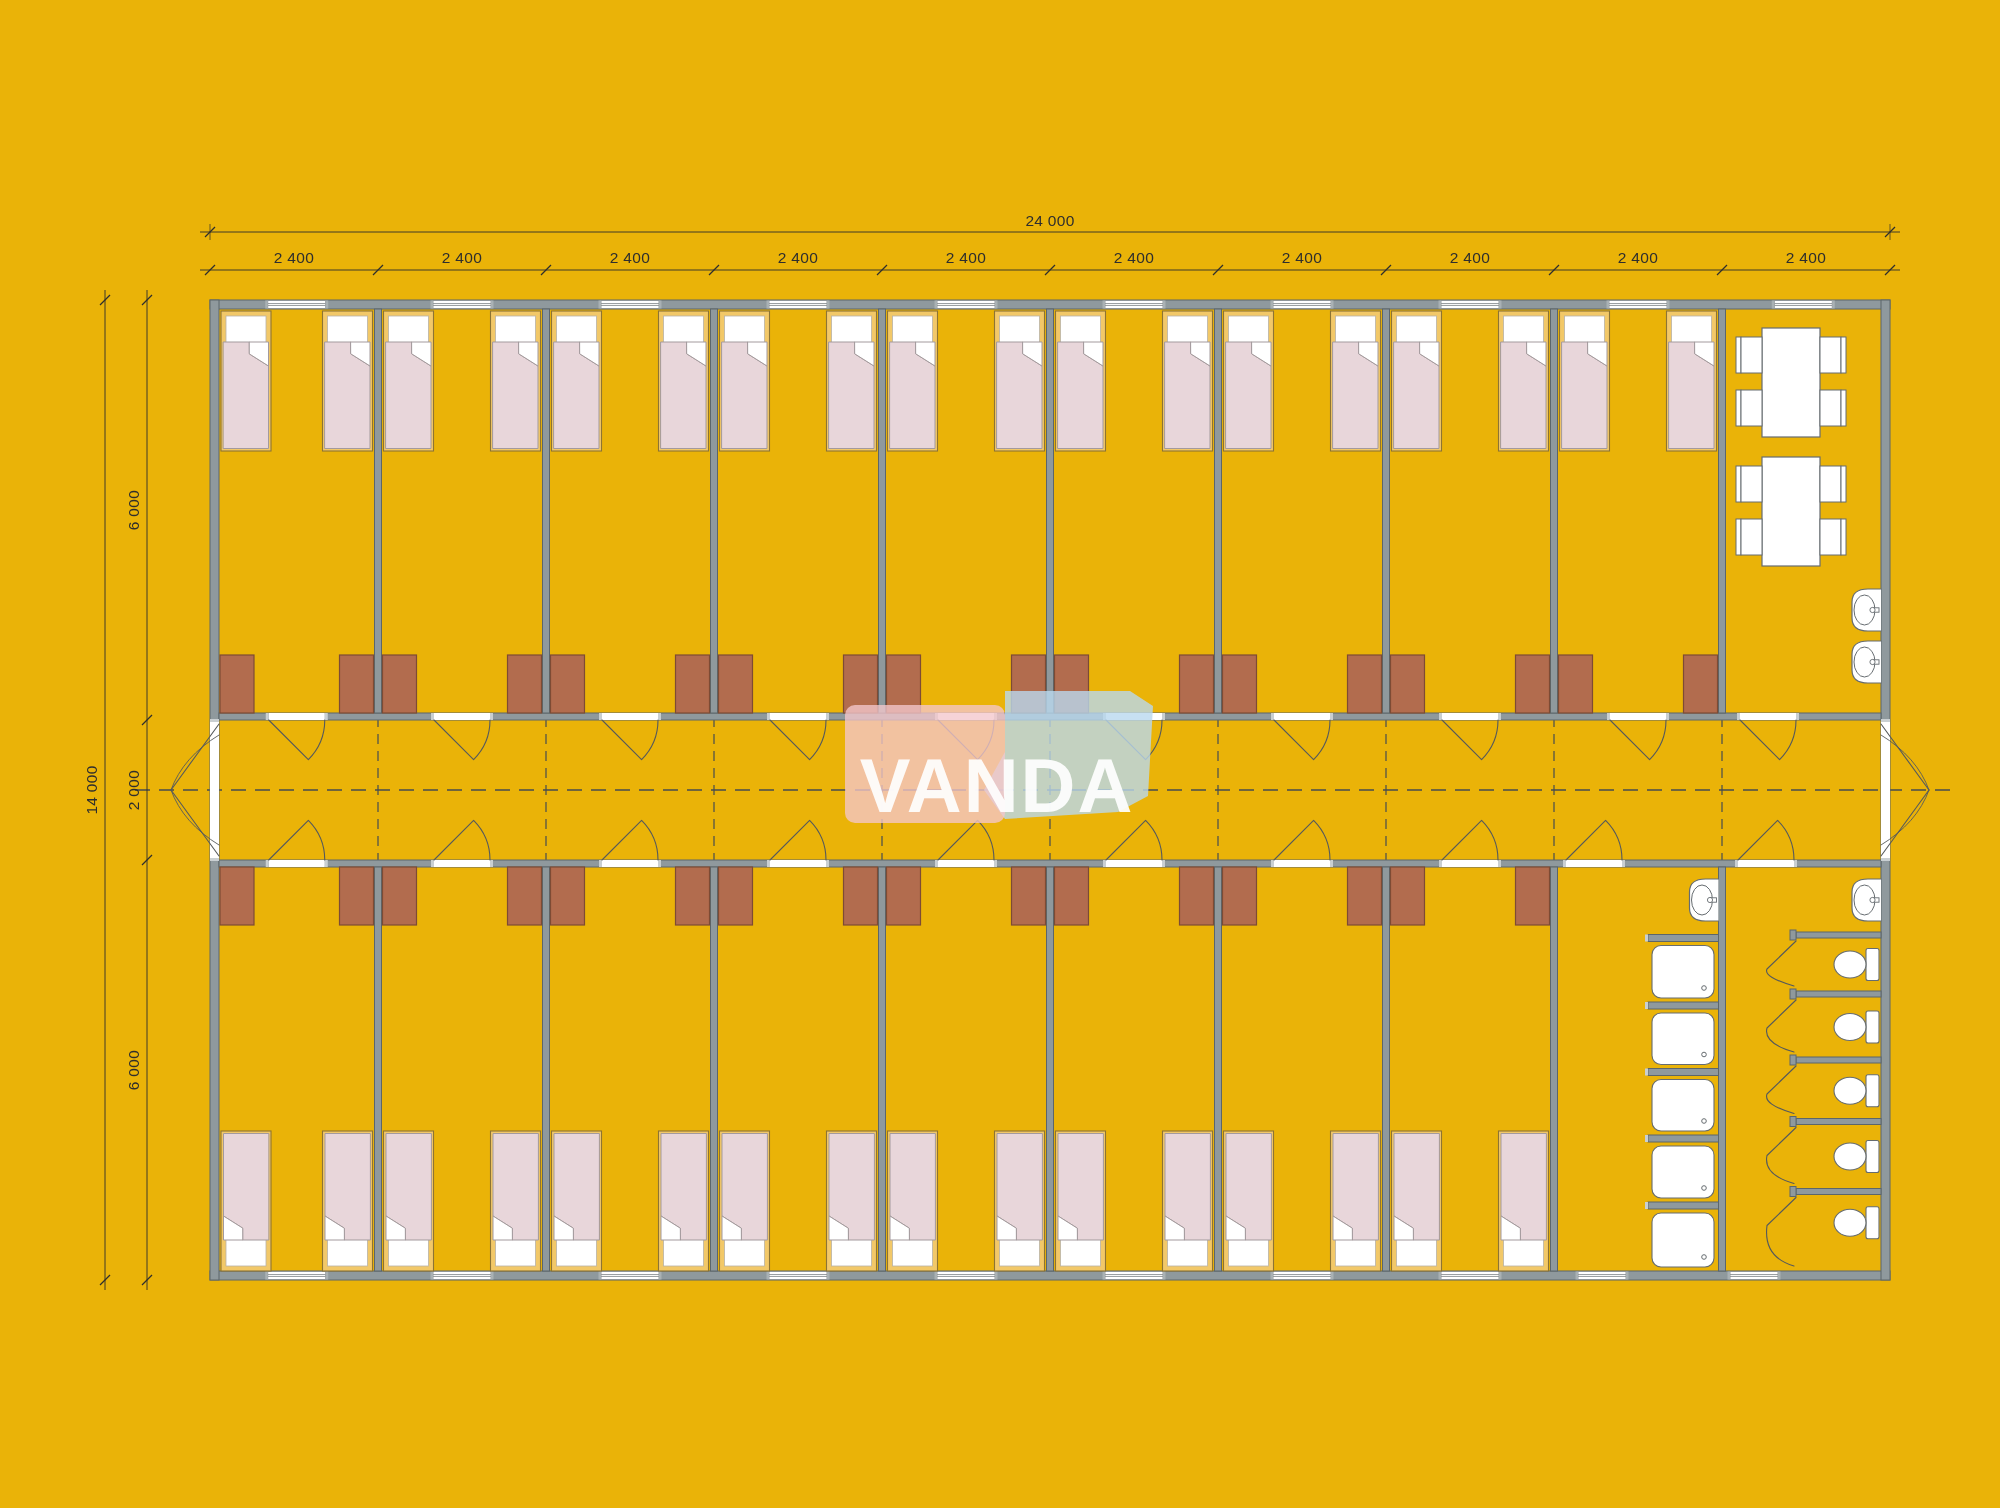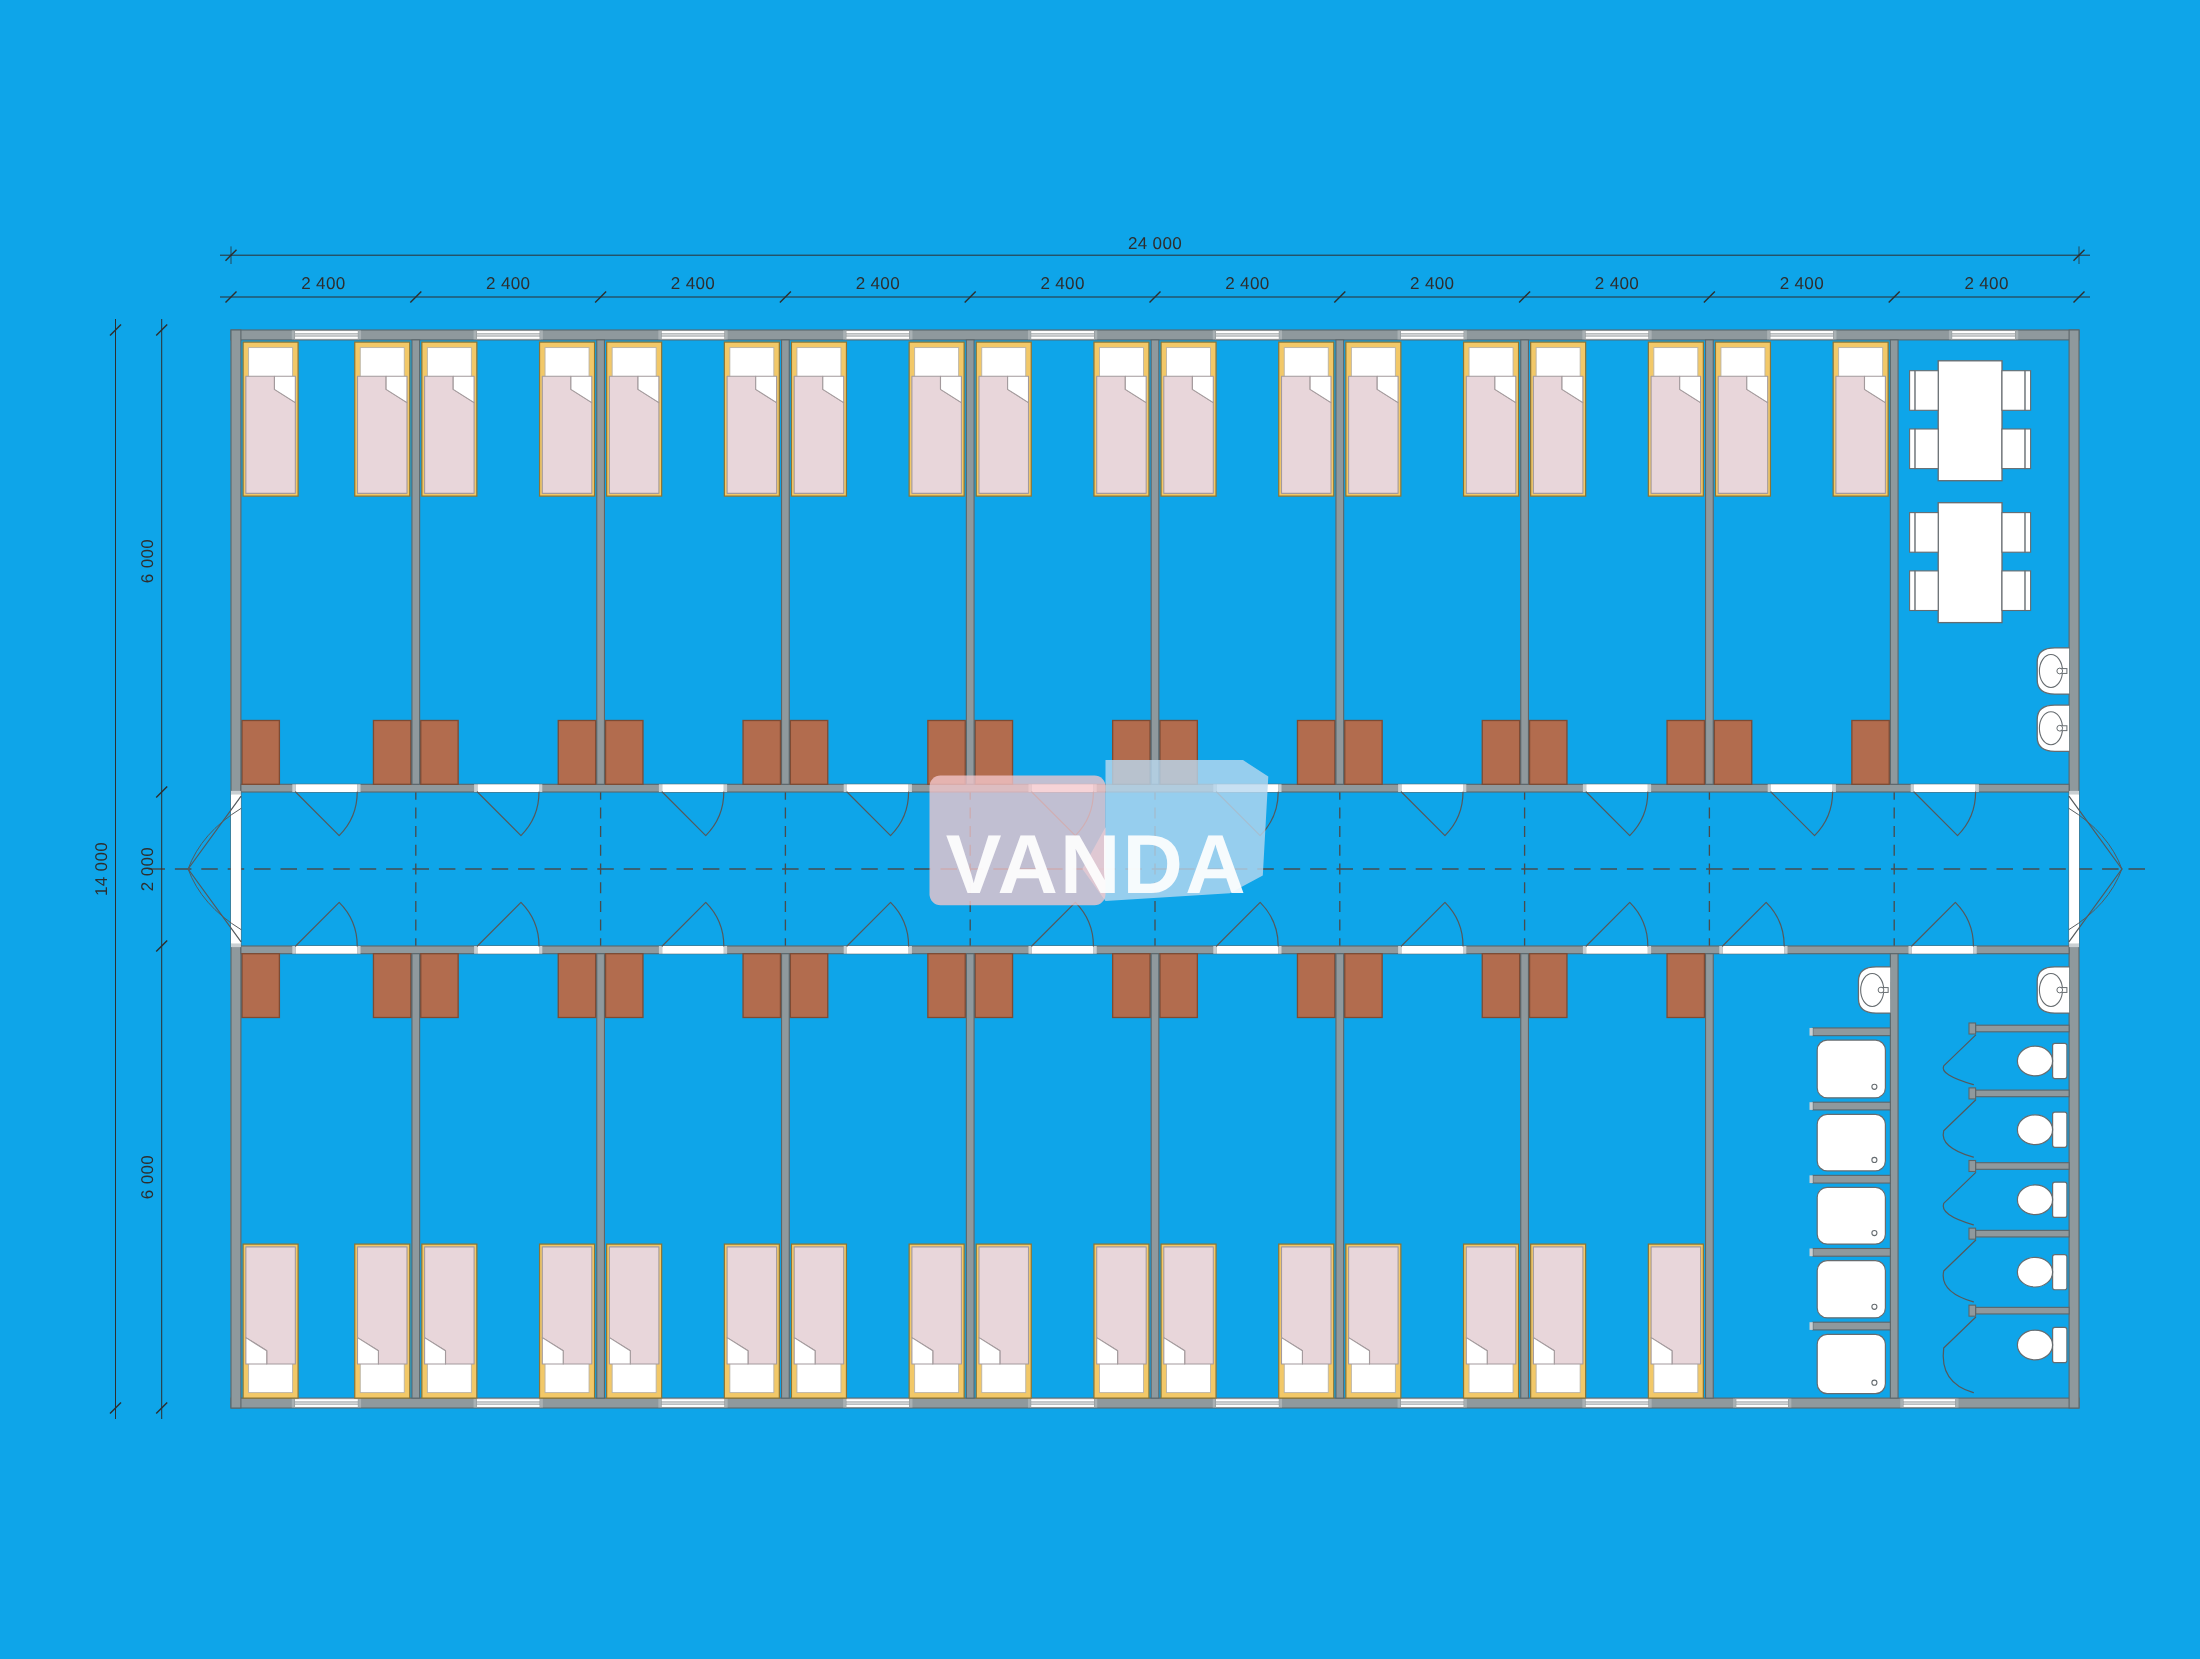--- a/index.html
+++ b/index.html
@@ -1,16 +1,16 @@
 <!DOCTYPE html>
 <html><head>
 <meta charset="utf-8">
 <style>
   html,body{margin:0;padding:0;background:#fff;}
-  .canvas{position:relative;width:2000px;height:1508px;background:#0ea5e9;overflow:hidden;
+  .canvas{position:relative;width:2000px;height:1508px;background:#eab308;overflow:hidden;
           font-family:"Liberation Sans", sans-serif;}
   svg text.dim{font-family:"Liberation Sans", sans-serif;font-size:15.5px;fill:#2e2e2e;letter-spacing:.3px;}
   svg text.brand{font-family:"Liberation Sans", sans-serif;font-weight:bold;font-size:76px;letter-spacing:2px;}
 </style>
 </head>
 <body>
 
 <div class="canvas">
   <svg id="plan-svg" width="2000" height="1508" viewBox="0 0 2000 1508">
       <g>

